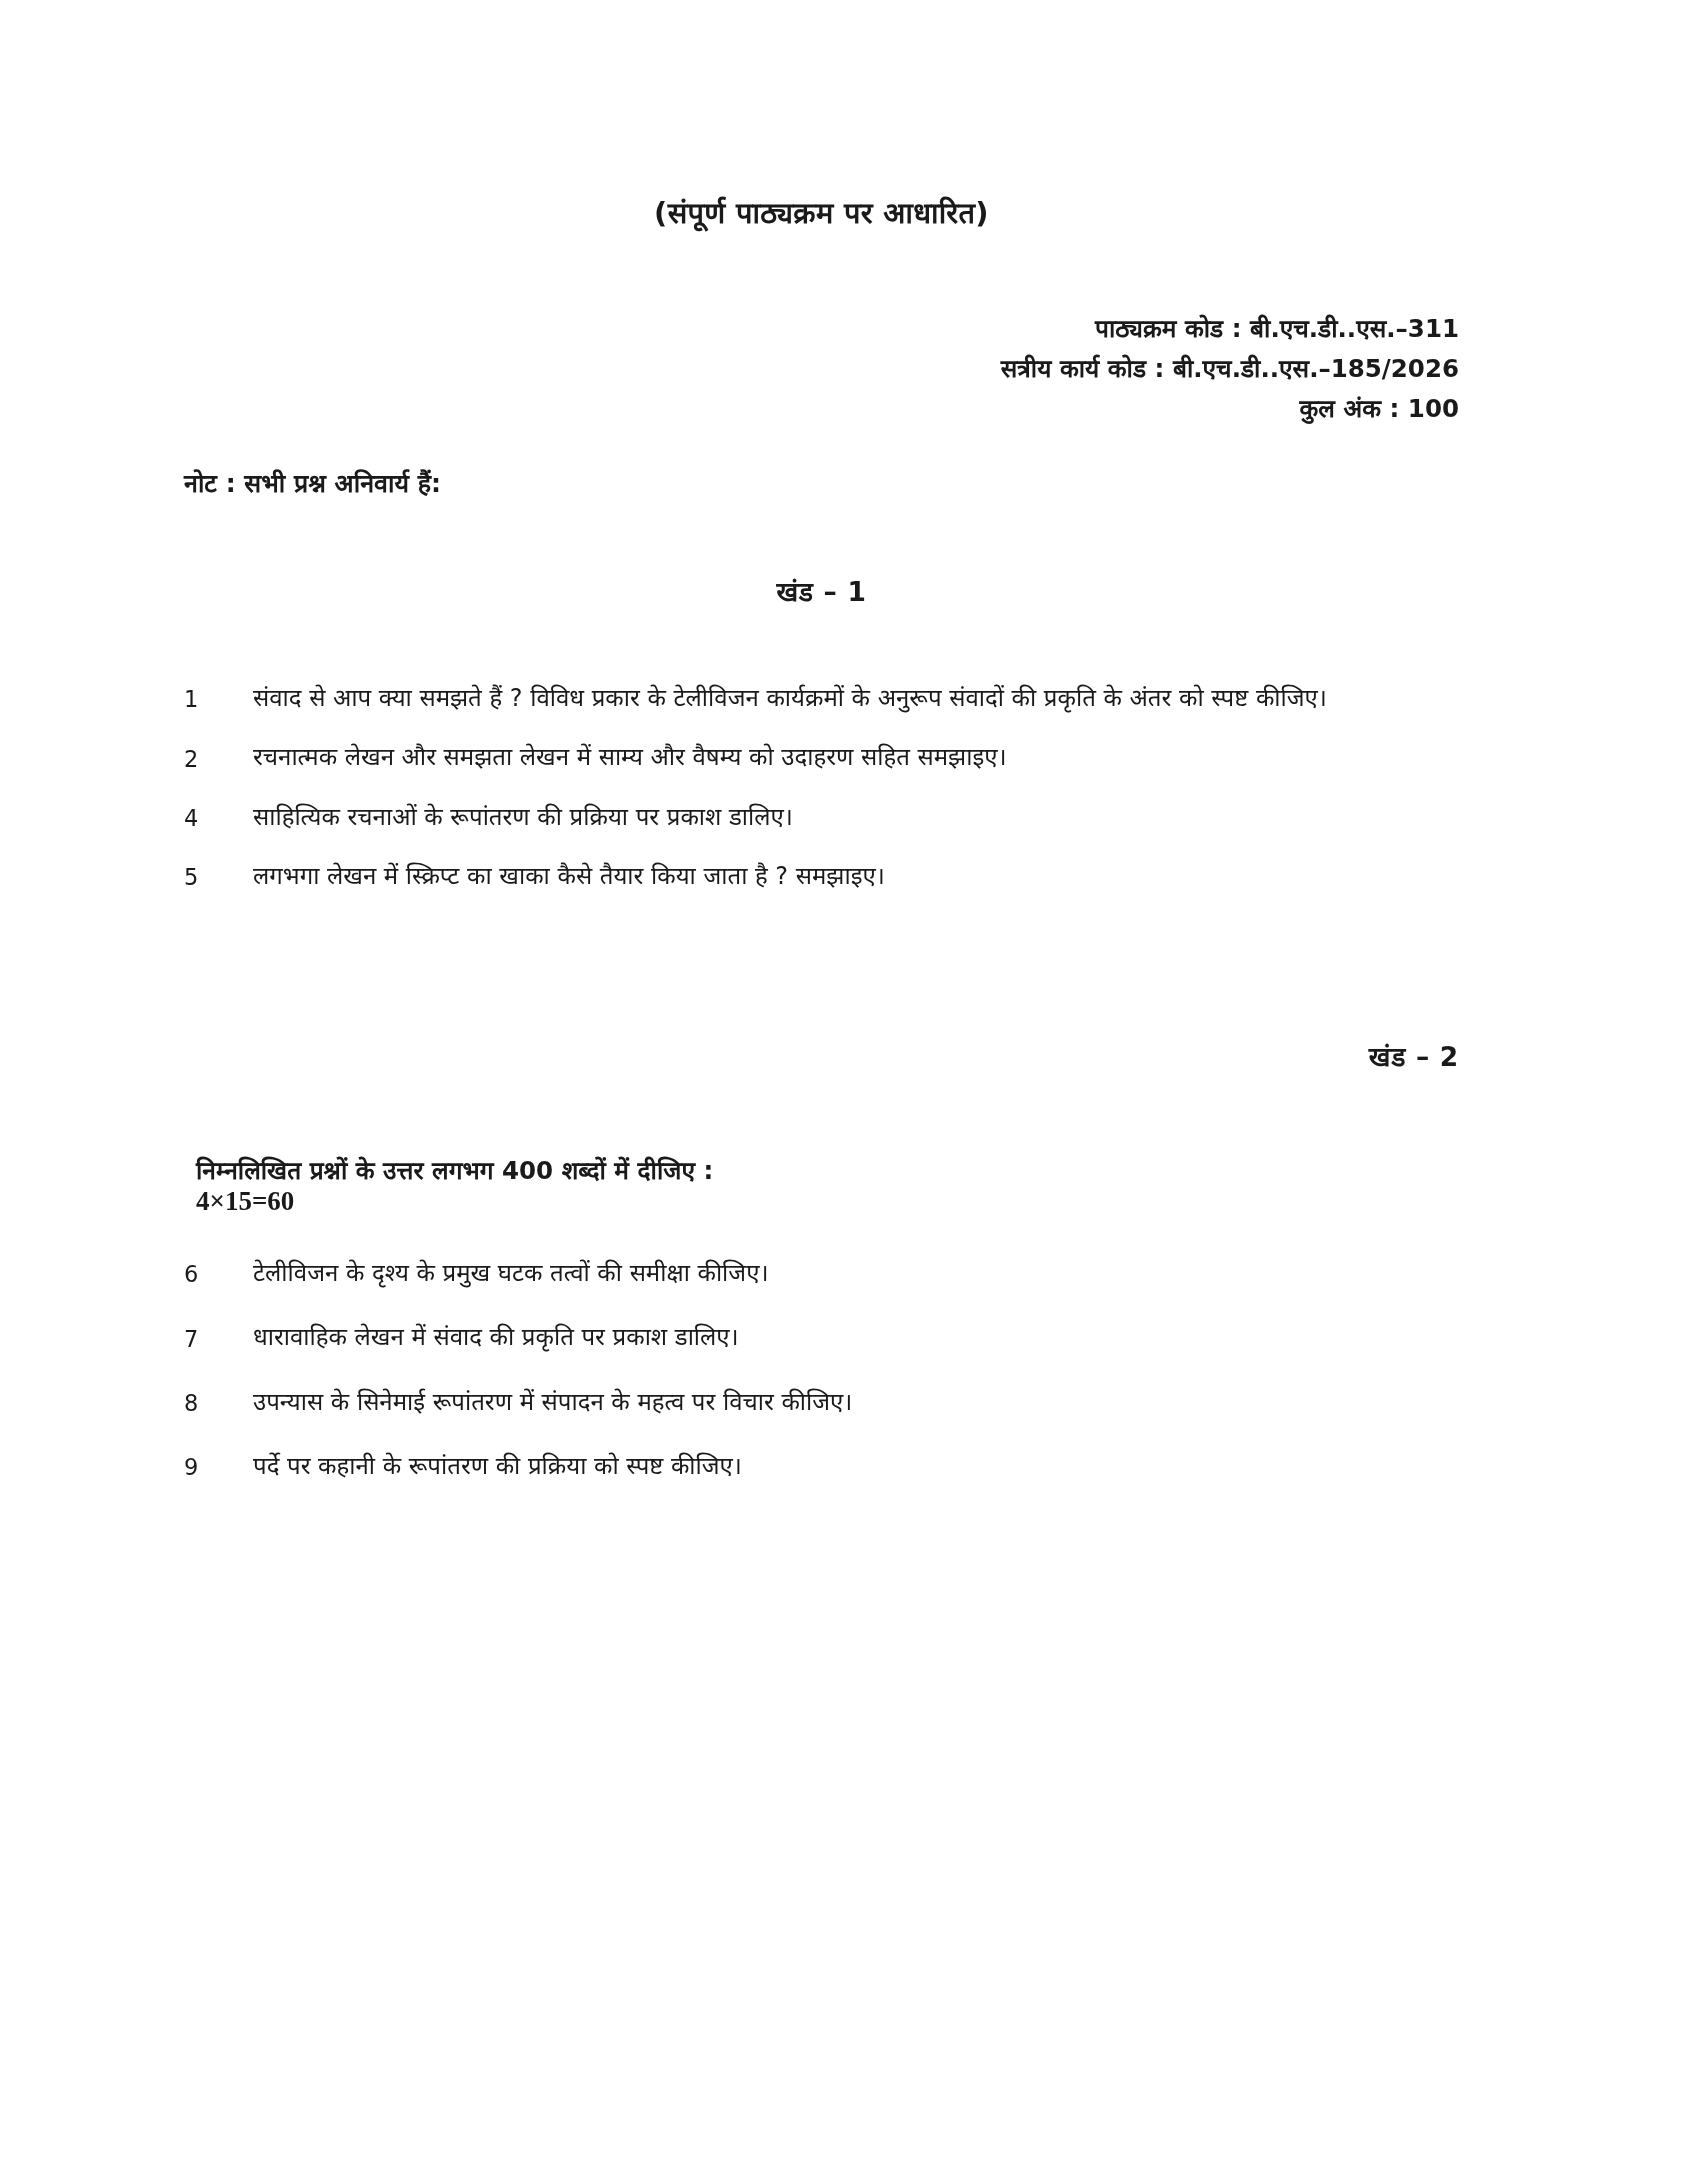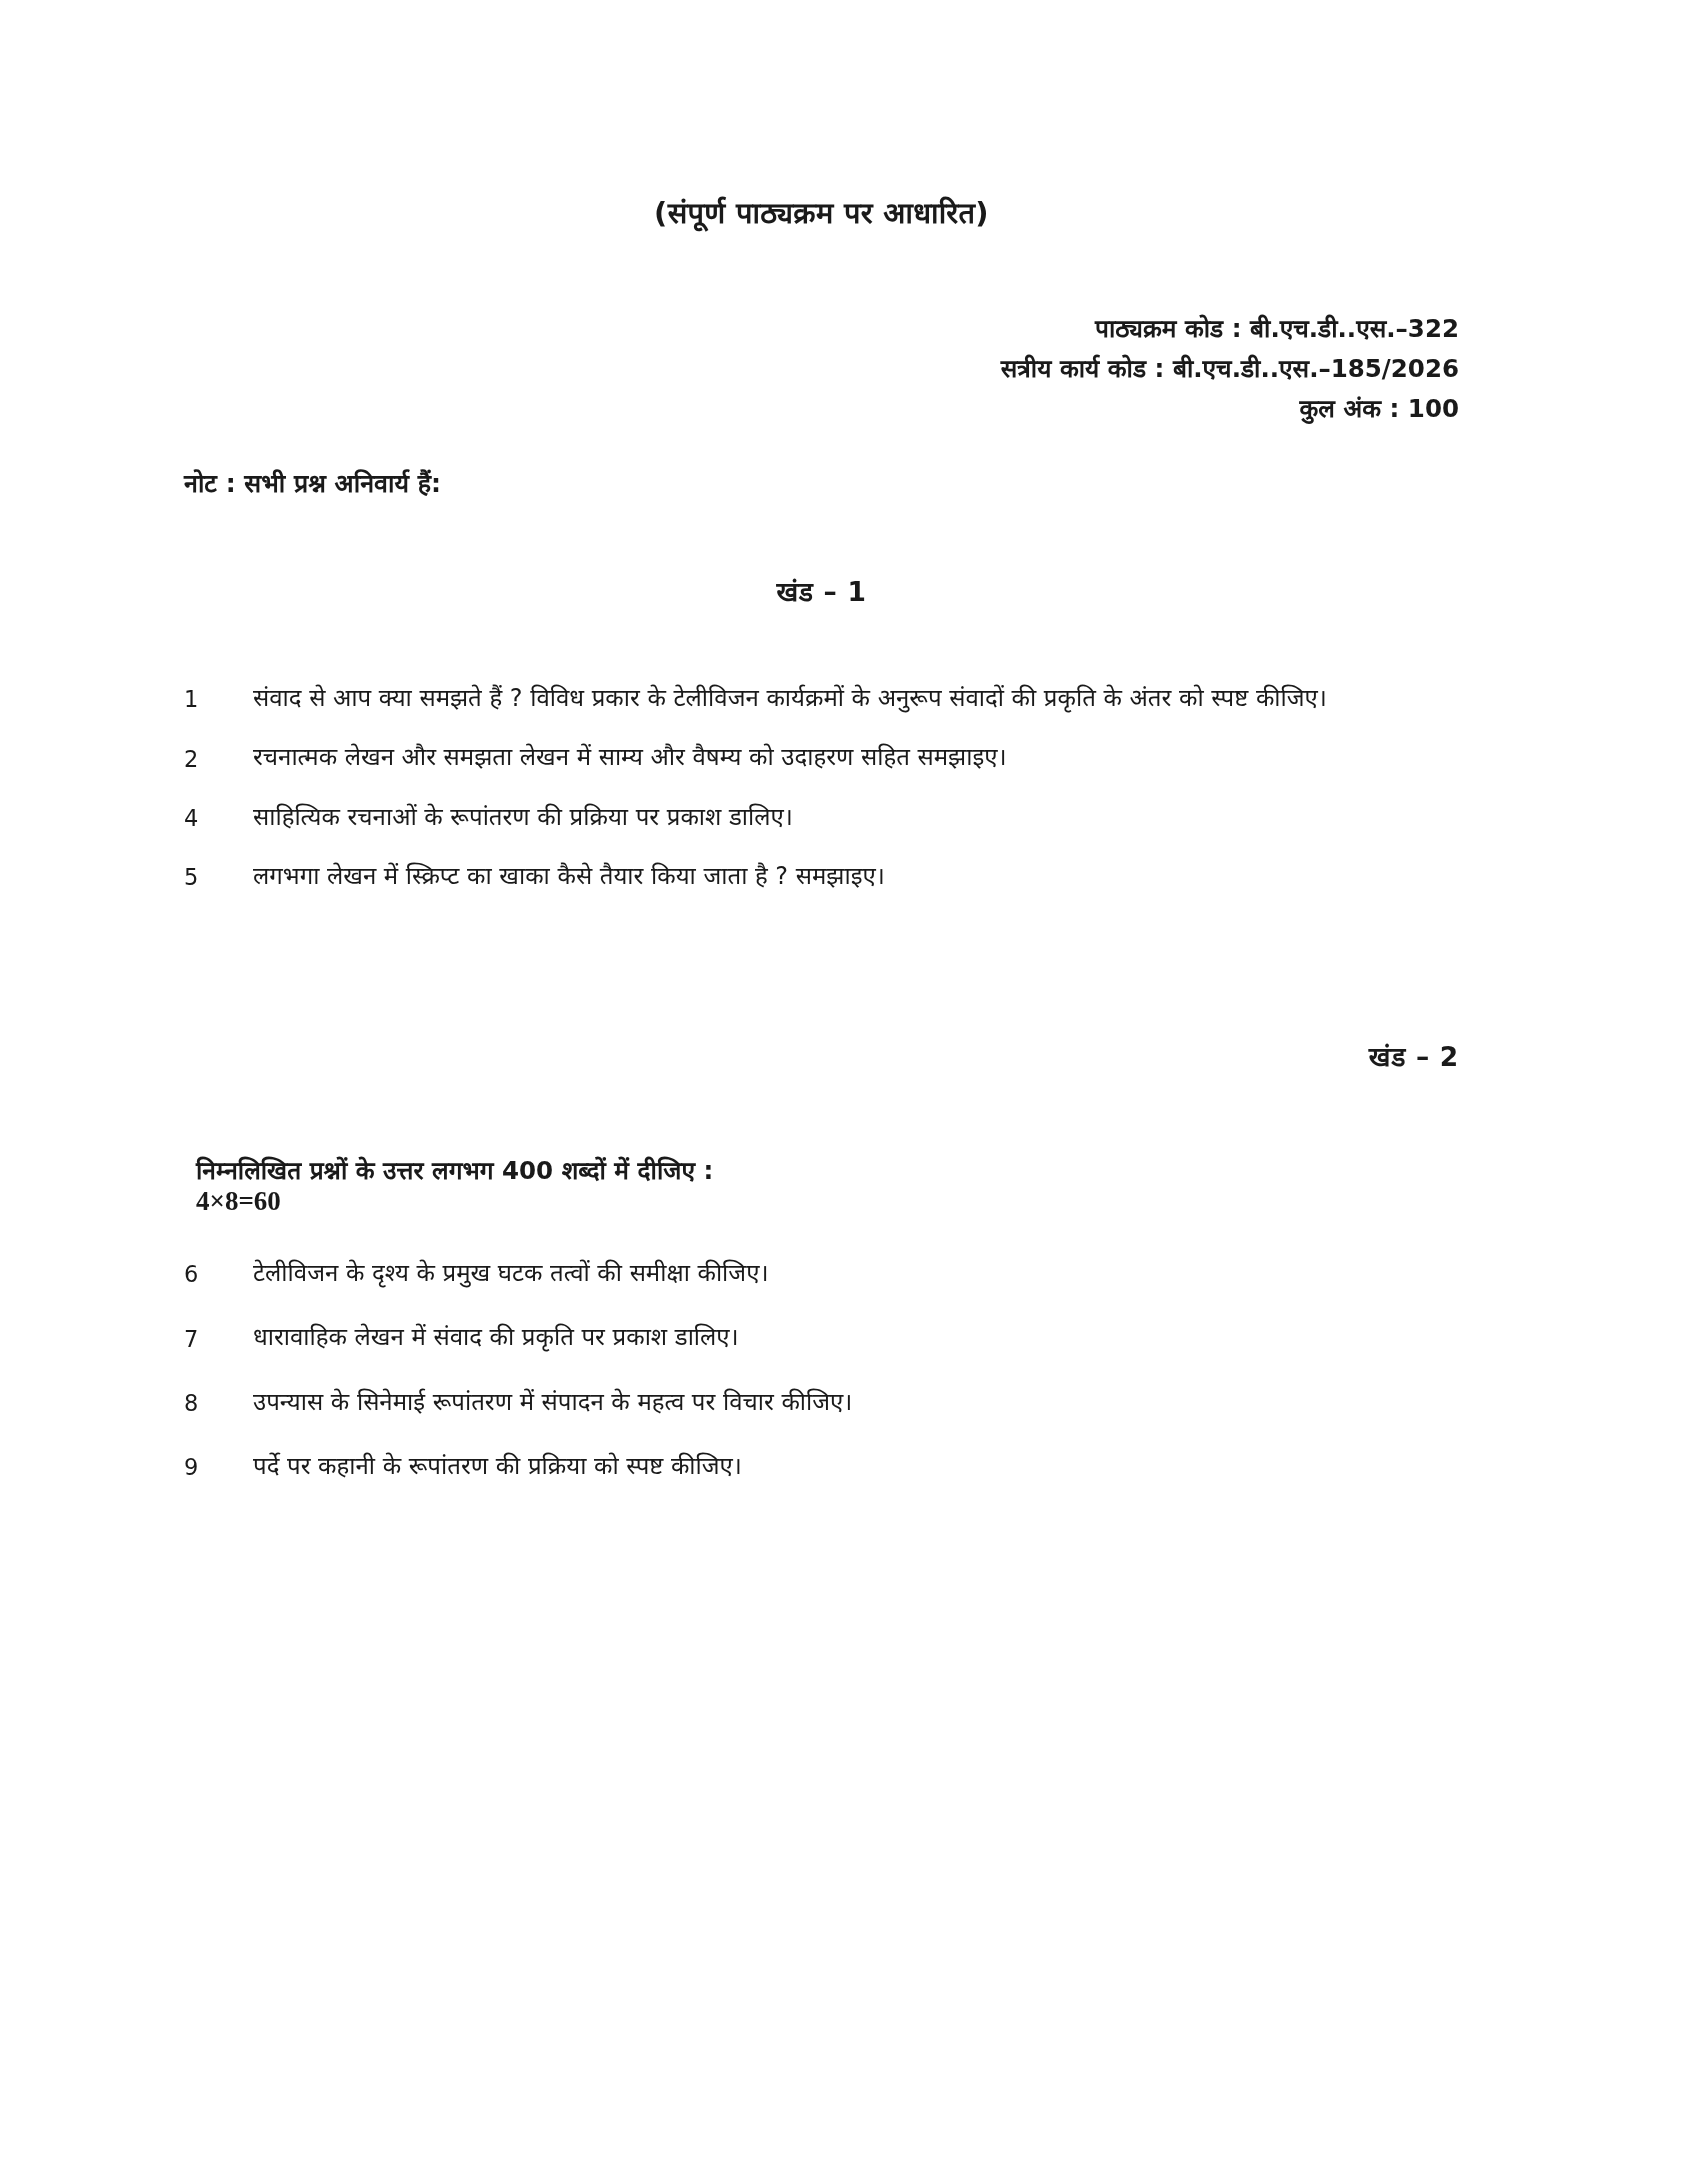--- a/index.html
+++ b/index.html
@@ -91,21 +91,21 @@
 </style>
 </head>
 <body>
 
 <div class="page">
   <div class="content">
 
     <div class="doc-title">(संपूर्ण पाठ्यक्रम पर आधारित)</div>
 
     <div class="codes-block">
-      <div>पाठ्यक्रम कोड : बी.एच.डी..एस.–322</div>
+      <div>पाठ्यक्रम कोड : बी.एच.डी..एस.–311</div>
       <div>सत्रीय कार्य कोड : बी.एच.डी..एस.–185/2026</div>
       <div>कुल अंक : 100</div>
     </div>
 
     <div class="note-line">नोट : सभी प्रश्न अनिवार्य हैं:</div>
 
     <div class="section section-1">
       <div class="section-heading section-1-heading">खंड – 1</div>
 
 
@@ -127,21 +127,21 @@
           <span class="q-text">लगभगा लेखन में स्क्रिप्ट का खाका कैसे तैयार किया जाता है ? समझाइए।</span>
         </div>
       </div>
     </div>
 
     <div class="section section-2">
       <div class="section-heading section-2-heading">खंड – 2</div>
 
       <div class="instruction-row">
         <span class="instruction-text">निम्नलिखित प्रश्नों के उत्तर लगभग 400 शब्दों में दीजिए :</span>
-        <span class="marks">4×8=60</span>
+        <span class="marks">4×15=60</span>
       </div>
 
       <div class="question-list question-list-2">
         <div class="question-row">
           <span class="q-number">6</span>
           <span class="q-text">टेलीविजन के दृश्य के प्रमुख घटक तत्वों की समीक्षा कीजिए।</span>
         </div>
         <div class="question-row">
           <span class="q-number">7</span>
           <span class="q-text">धारावाहिक लेखन में संवाद की प्रकृति पर प्रकाश डालिए।</span>

